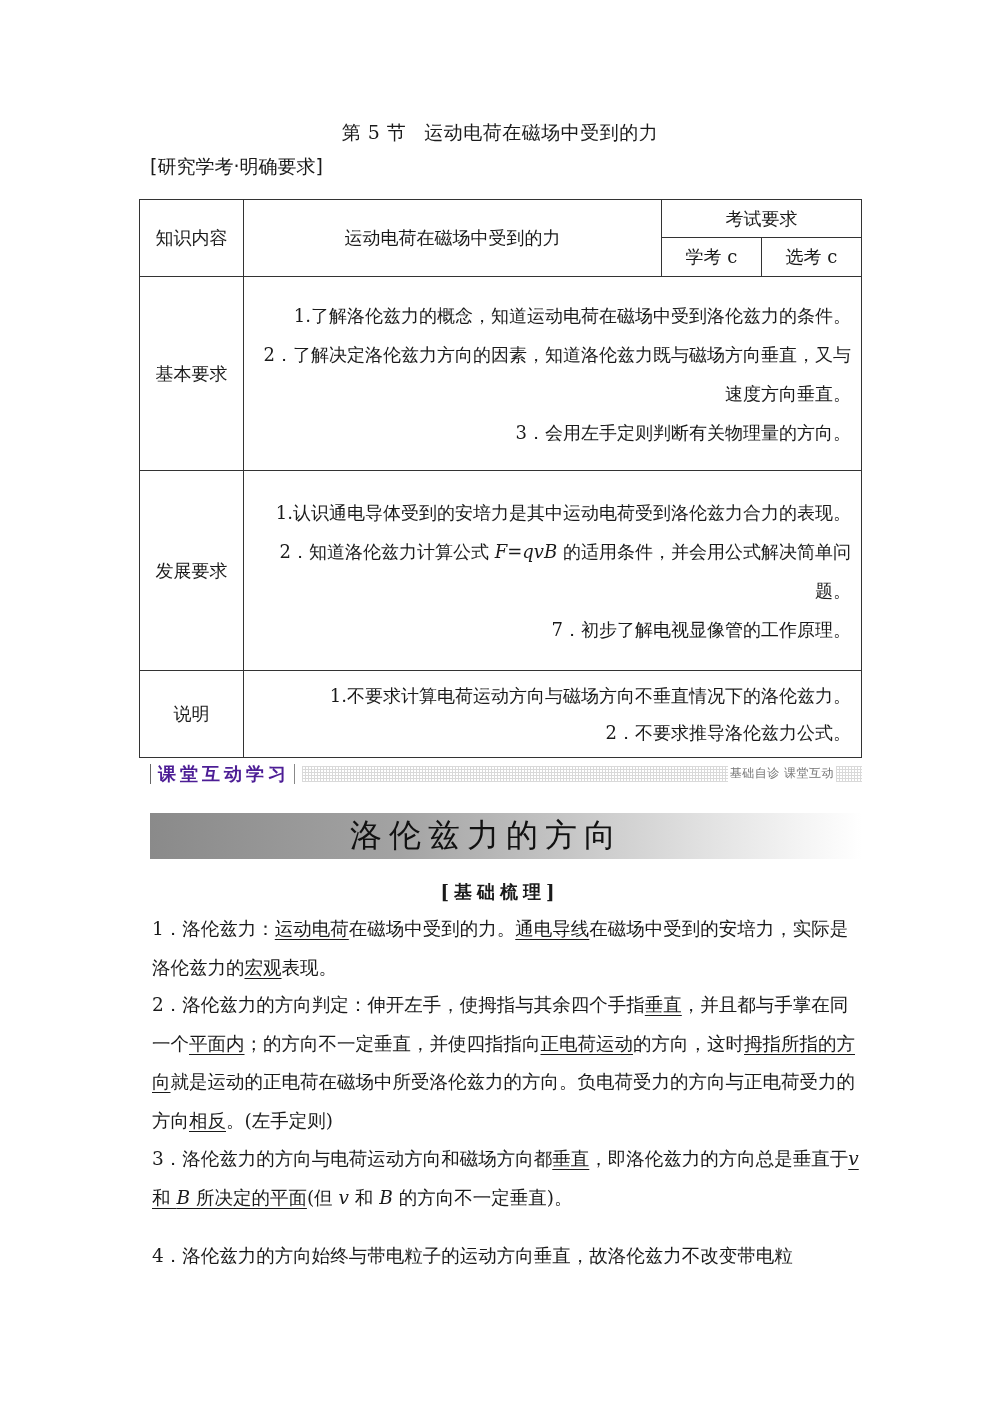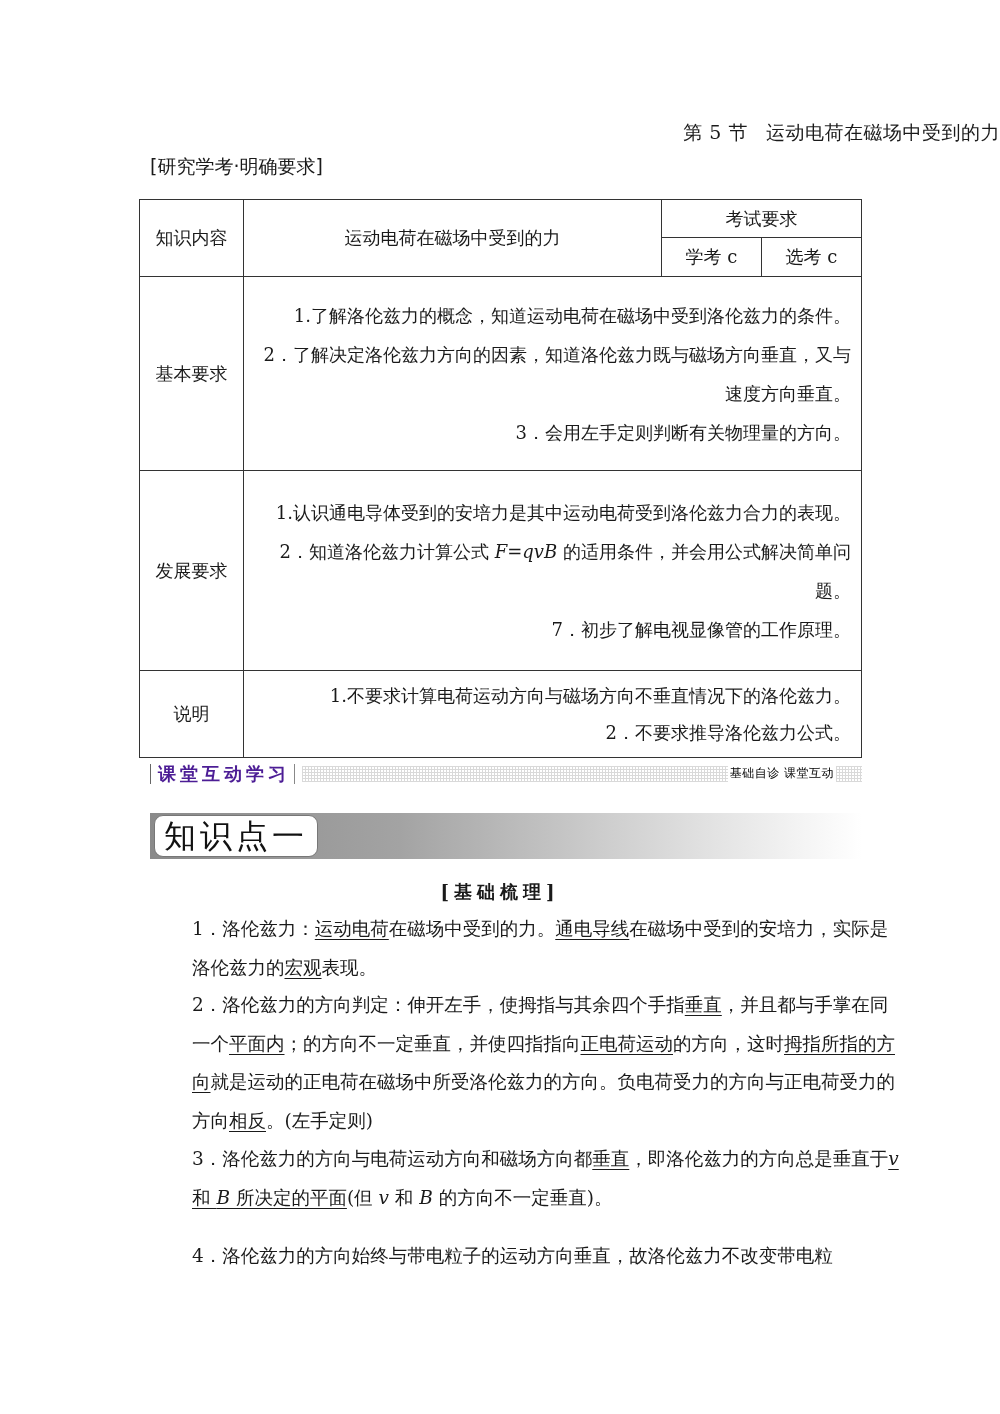--- a/index.html
+++ b/index.html
@@ -1,49 +1,49 @@
 <!DOCTYPE html>
 <html><head>
 <meta charset="utf-8">
 <style>
   html, body { margin:0; padding:0; background:#ffffff; }
   body { width:1000px; height:1414px; position:relative; overflow:hidden;
          font-family:"DejaVu Serif","Liberation Serif",serif; color:#1a1a1a; }
   .abs { position:absolute; }
-  .title { left:0; width:1000px; top:120px; text-align:right; font-size:19px; letter-spacing:0.5px; }
+  .title { left:0; width:1000px; top:120px; text-align:center; font-size:19px; letter-spacing:0.5px; }
   .title .gap { display:inline-block; width:18px; }
   .subhead { left:150px; top:154px; font-size:19px; font-family:"DejaVu Sans","Liberation Sans",sans-serif; }
   table.req { position:absolute; left:139px; top:199px; width:723px; border-collapse:collapse; font-size:18px; }
   table.req td { border:1.5px solid #333; padding:0; vertical-align:middle;text-align:right; }
   table.req td.lbl { text-align:center; width:103px; }
   table.req td.body { padding:4px 10px 4px 11px; line-height:39px; }
   table.req td.center { text-align:center; }
   .hdr1 { height:38px; } .hdr2 { height:39px; }
   .r1 { height:194px; } .r2 { height:200px; } .r3 { height:78px; }
   table.req td.body.r3 { line-height:37px; }
   .formula { font-style:italic; }
   .banner { left:150px; top:762px; width:712px; height:24px; }
   .banner .bar { position:absolute; left:0; top:2px; width:1px; height:20px; background:#666; }
   .banner .bar2 { position:absolute; left:144px; top:2px; width:1px; height:20px; background:#888; }
   .banner .t1 { position:absolute; left:8px; top:0; font-size:18px; font-weight:bold; letter-spacing:4px;
                 font-family:"DejaVu Sans","Liberation Sans",sans-serif; color:#4c1d95; }
   .banner .dots { position:absolute; left:152px; top:4px; width:560px; height:16px;
                   background-image:repeating-linear-gradient(90deg,#d0d0d0 0 1px,transparent 1px 3px),
                                    repeating-linear-gradient(0deg,#d0d0d0 0 1px,transparent 1px 3px); opacity:0.8; }
-  .banner .t2 { position:absolute; right:26px; top:3px; font-size:12px; color:#000000; background:#fff; padding:0 2px;
+  .banner .t2 { position:absolute; right:26px; top:3px; font-size:12px; color:#737373; background:#fff; padding:0 2px;
                 font-family:"DejaVu Sans","Liberation Sans",sans-serif; letter-spacing:0.5px; }
   .kp { left:150px; top:813px; width:712px; height:46px;
         background:linear-gradient(90deg,#8a8a8a 0%,#a3a3a3 35%,#cfcfcf 65%,#f2f2f2 90%,#ffffff 100%); }
   .kp .pill { position:absolute; left:4px; top:2px; width:162px; height:40px; background:#fff; border-radius:9px;
               border:1px solid #777; font-size:32px; line-height:40px; text-align:center; letter-spacing:4px;
               font-family:"DejaVu Sans","Liberation Sans",sans-serif; color:#111; }
   .kp .ttl { position:absolute; left:200px; top:2px; font-size:32px; line-height:40px; letter-spacing:7px;
              font-family:"DejaVu Sans","Liberation Sans",sans-serif; color:#111; }
   .sec { left:0; width:1000px; top:880px; text-align:center; font-size:18px; letter-spacing:5px;font-weight:bold; }
-  .para { left:152px; width:710px; font-size:18.5px; line-height:38.5px;margin-left:40px; }
+  .para { left:152px; width:710px; font-size:18.5px; line-height:38.5px; }
   .u { text-decoration:underline; text-underline-offset:4px; }
   .i { font-style:italic; }
 </style>
 </head>
 <body>
 
 <div class="abs title">
   <span>第 5 节</span><span class="gap"></span><span>运动电荷在磁场中受到的力</span>
 </div>
 
@@ -88,21 +88,21 @@
 
 <div class="abs banner">
   <div class="bar"></div>
   <div class="t1">课堂互动学习</div>
   <div class="bar2"></div>
   <div class="dots"></div>
   <div class="t2">基础自诊  课堂互动</div>
 </div>
 
 <div class="abs kp">
-  <div class="pill">知识点一</div>
+  <div class="ttl">洛伦兹力的方向</div>
 </div>
 
 <div class="abs sec">[基础梳理]</div>
 
 <div class="abs para" style="top:910px"><span>1．洛伦兹力：</span><span class="u">运动电荷</span><span>在磁场中受到的力。</span><span class="u">通电导线</span><span>在磁场中受到的安培力，实际是洛伦兹力的</span><span class="u">宏观</span><span>表现。</span></div>
 
 <div class="abs para" style="top:986px"><span>2．洛伦兹力的方向判定：伸开左手，使拇指与其余四个手指</span><span class="u">垂直</span><span>，并且都与手掌在同一个</span><span class="u">平面内</span><span>；的方向不一定垂直，并使四指指向</span><span class="u">正电荷运动</span><span>的方向，这时</span><span class="u">拇指所指的方向</span><span>就是运动的正电荷在磁场中所受洛伦兹力的方向。负电荷受力的方向与正电荷受力的方向</span><span class="u">相反</span><span>。(左手定则)</span></div>
 
 <div class="abs para" style="top:1140px"><span>3．洛伦兹力的方向与电荷运动方向和磁场方向都</span><span class="u">垂直</span><span>，即洛伦兹力的方向总是垂直于</span><span class="u"><span class="i">v</span><span> 和 </span><span class="i">B</span><span> 所决定的平面</span></span><span>(但 </span><span class="i">v</span><span> 和 </span><span class="i">B</span><span> 的方向不一定垂直)。</span></div>
 

